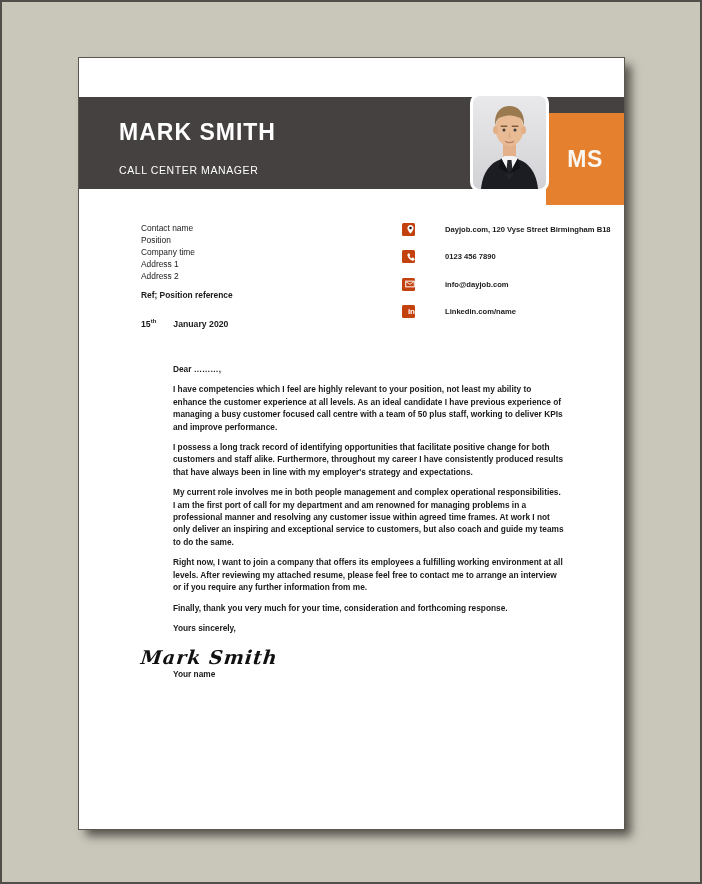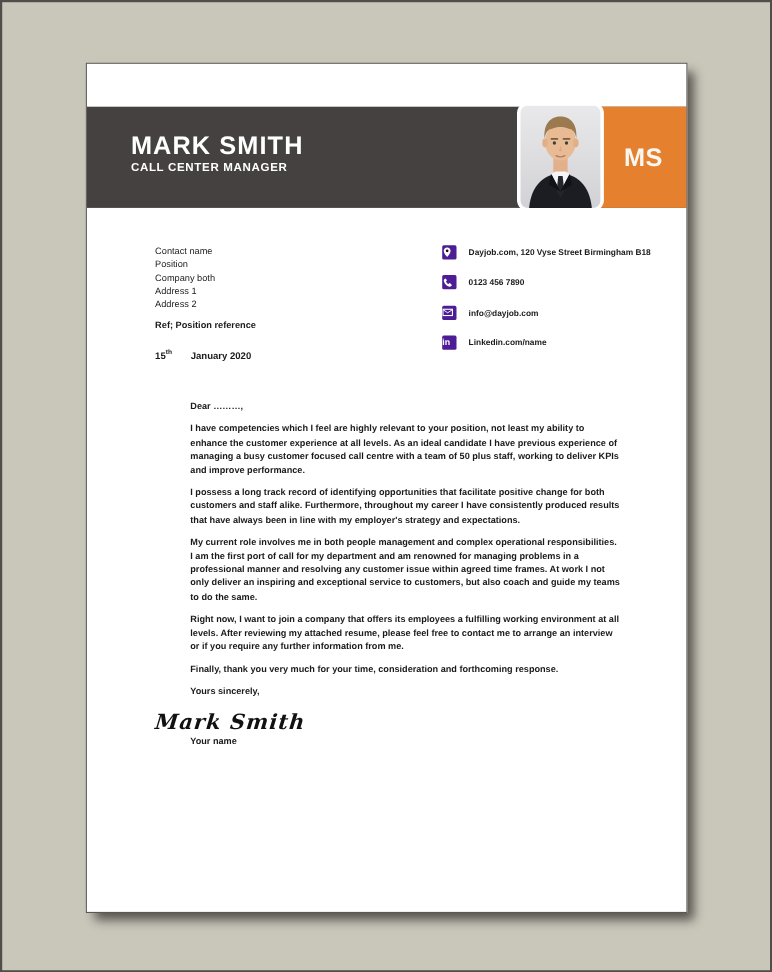--- a/index.html
+++ b/index.html
@@ -31,25 +31,25 @@
   }
   .header-text {
     position:absolute; left:40px; top:22px;
     color:#ffffff;
   }
   .person-name {
     font-size:23px; font-weight:bold; letter-spacing:1px;
     line-height:26px;
   }
   .person-title {
-    font-size:10.5px; font-weight:bold; letter-spacing:0.6px;
-    line-height:14px; margin-top:0;
+    font-size:10.5px; font-weight:normal; letter-spacing:0.6px;
+    line-height:14px; margin-top:18px;
   }
   .accent-block {
-    position:absolute; right:0; top:0;
+    position:absolute; right:0; top:16px;
     width:78px; height:92px;
     background:#e5802f;
     display:flex; align-items:center; justify-content:center;
   }
   .initials {
     color:#faf7f2; font-size:23px; font-weight:bold; letter-spacing:0.5px;
   }
   .photo-frame {
     position:absolute; left:391px; top:-4px;
     width:79px; height:99px;
@@ -74,26 +74,26 @@
     font-size:8.7px; font-weight:bold; color:#1a1a1a;
   }
   .date-line sup { font-size:6px; vertical-align:super; }
   .date-rest { margin-left:17px; }
   
   .contact-block {
     position:absolute; left:323px; top:164px;
   }
   .contact-row {
     display:flex; align-items:center;
-    height:14px; margin-bottom:13.5px;
+    height:14px; margin-bottom:13.5px;gap:19px;
   }
   .ct-icon {
     width:13px; height:13px; flex:0 0 13px;
-    background:#4c1d95; border-radius:1.5px;
-    display:flex; align-items:center; justify-content:flex-start;
+    background:#c2410c; border-radius:1.5px;
+    display:flex; align-items:center; justify-content:flex-end;
     color:#ffffff;
   }
   .ct-icon svg { display:block; }
   .ct-icon .in-txt { font-size:8px; font-weight:bold; color:#fff; line-height:13px; }
   .ct-text {
     margin-left:11px;
     font-size:7.6px; font-weight:bold; color:#1a1a1a;
     white-space:nowrap;
   }
   
@@ -167,21 +167,21 @@
         </svg>
       </div>
       <div class="accent-block">
         <span class="initials">MS</span>
       </div>
     </div>
 
     <div class="recipient-block">
       <div>Contact name</div>
       <div>Position</div>
-      <div>Company both</div>
+      <div>Company time</div>
       <div>Address 1</div>
       <div>Address 2</div>
     </div>
     <div class="ref-line">Ref; Position reference</div>
     <div class="date-line"><span>15</span><sup>th</sup><span class="date-rest">January 2020</span></div>
 
     <div class="contact-block">
       <div class="contact-row">
         <span class="ct-icon">
           <svg width="9" height="11" viewBox="0 0 13 15">

